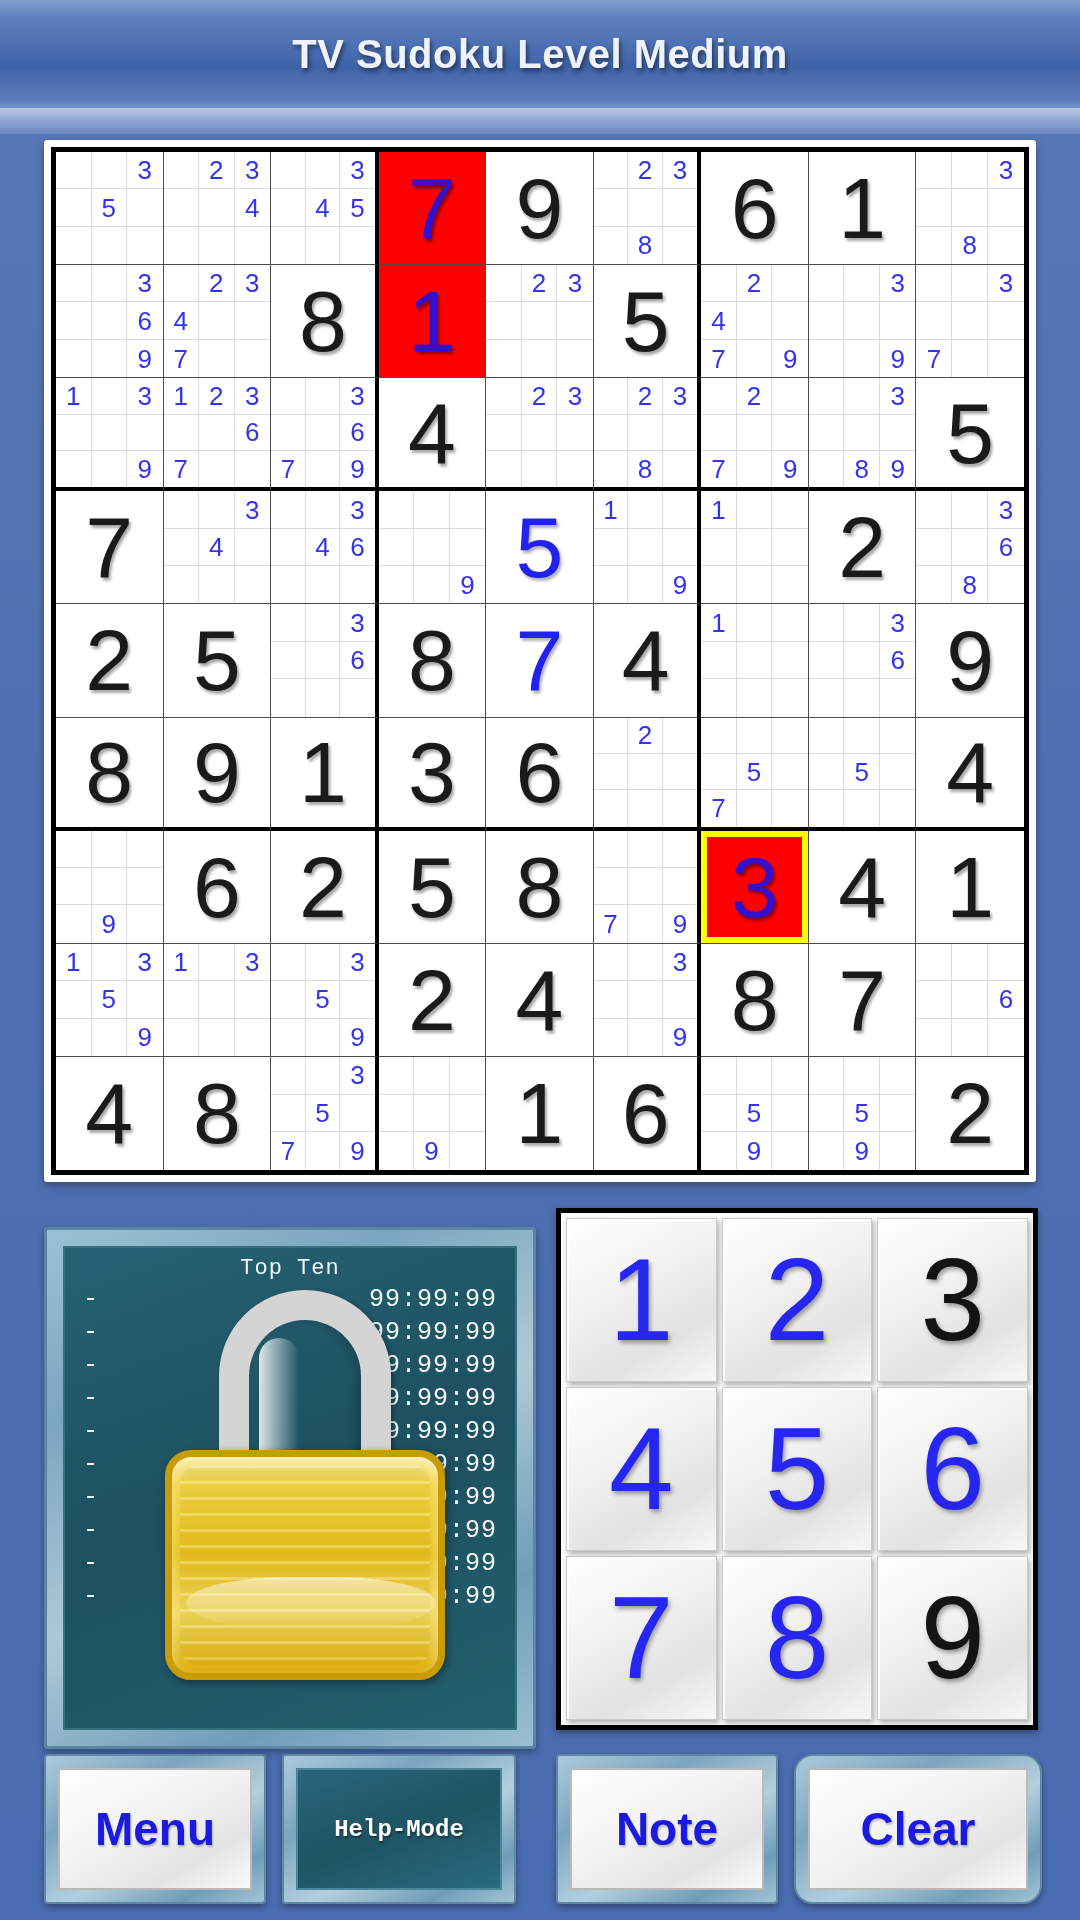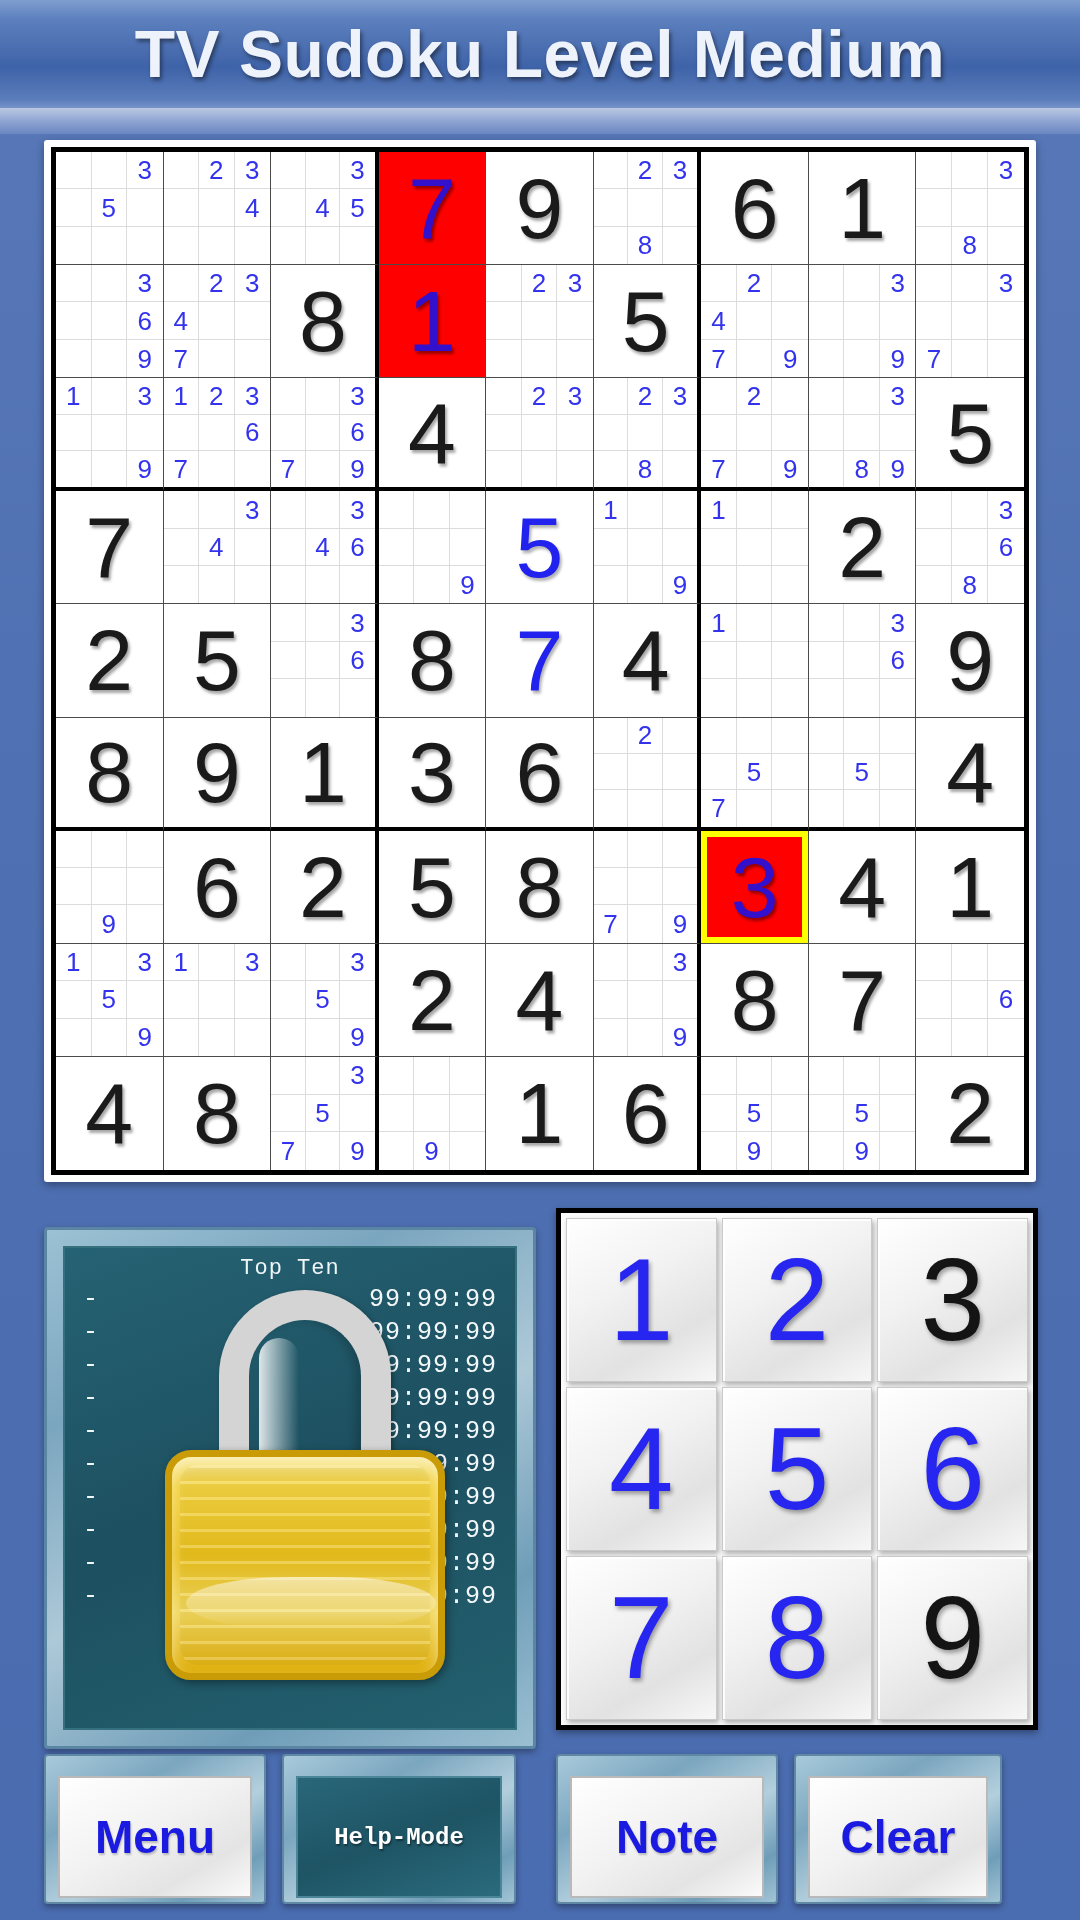--- a/index.html
+++ b/index.html
@@ -12,21 +12,21 @@
   }
 
   
   #titlebar{
     position:absolute; left:0; top:0; width:1080px; height:108px;
     background:linear-gradient(180deg,#7f9ed0 0%,#5c7fbd 18%,#3f63a8 62%,#5a7cbb 92%,#7693c9 100%);
     display:flex; align-items:center; justify-content:center;
     box-shadow:0 2px 5px rgba(0,0,0,.25);
   }
   #titlebar .t{
-    font-size:66px; font-weight:bold; color:#eef2fb; letter-spacing:.5px;
+    font-size:40px; font-weight:bold; color:#eef2fb; letter-spacing:.5px;
     text-shadow:2px 3px 4px rgba(0,0,0,.45);
   }
   #titleshine{
     position:absolute; left:0; top:108px; width:1080px; height:26px;
     background:linear-gradient(180deg,#cdd9ee 0%,#9db0d8 45%,#6d8ac4 100%);
     opacity:.85;
   }
 
   
   #boardwrap{
@@ -191,38 +191,37 @@
     background:linear-gradient(150deg,#a9cadb 0%,#7ba6bf 30%,#b3cfdd 58%,#6f9db8 82%,#a2c4d6 100%);
     border:2px solid #5e88a4;
     border-radius:4px;
     box-shadow:0 3px 6px rgba(0,0,0,.35);
     padding:12px;
   }
   .btninner{
     width:100%; height:100%;
     display:flex; align-items:center; justify-content:center;
     border:2px solid #b9b9b9;
-    margin-top:8px;
   }
   .btninner.light{
     background:linear-gradient(150deg,#ffffff 0%,#f2f2f2 45%,#e4e4e4 75%,#fafafa 100%);
     color:#1a1ae0; font-size:46px; font-weight:bold;
     text-shadow:1px 2px 2px rgba(0,0,0,.22);
   }
   .btninner.teal{
     background:linear-gradient(160deg,#29677a 0%,#1e5464 50%,#2a6b7d 100%);
     border:2px solid #4a8698;
     color:#ffffff; font-size:24px; font-weight:bold;
     font-family:"Liberation Mono", monospace;
     text-shadow:1px 2px 2px rgba(0,0,0,.4);
   }
   #btn-menu{ left:44px;  width:222px; }
   #btn-help{ left:282px; width:234px; }
   #btn-note{ left:556px; width:222px;text-align:right; }
-  #btn-clear{left:794px; width:208px; }
+  #btn-clear{left:794px; width:248px;border-radius:19px; }
 </style>
 </head>
 <body>
 
 <div id="titlebar">
   <div class="t">TV Sudoku Level Medium</div>
 </div>
 <div id="titleshine"></div>
 
 <div id="boardwrap">

